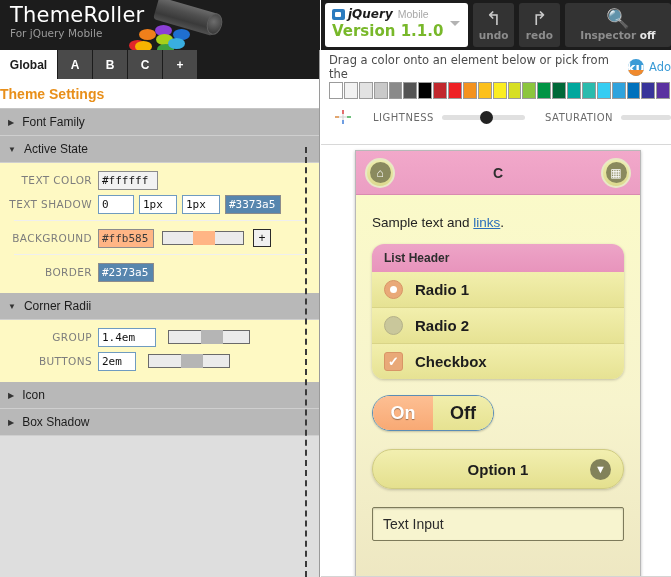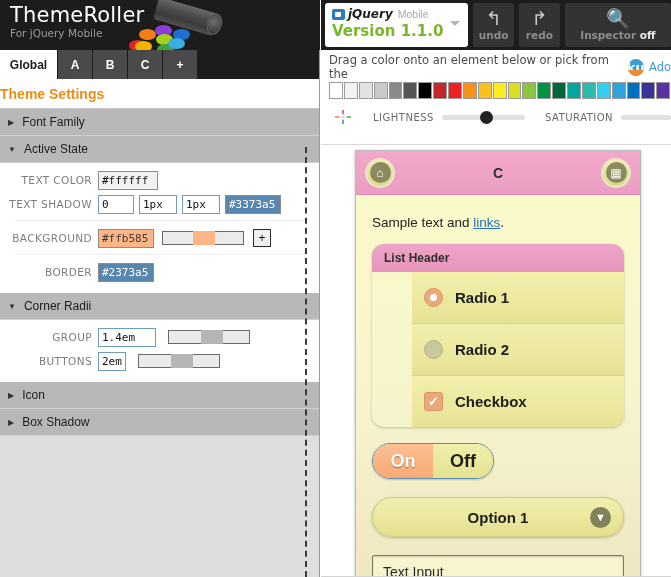--- a/index.html
+++ b/index.html
@@ -75,21 +75,21 @@
   }
 
   .acc-header {
     height: 27px; background: #b8b8b8;
     border-bottom: 1px solid #cfcfcf;
     display: flex; align-items: center;
     font-size: 12px; color: #1c1c1c;
     padding-left: 8px; cursor: pointer;
   }
   .acc-header .tri { margin-right: 8px; font-size: 8px; color: #333; }
-  .acc-body { background: #ffffff; padding: 6px 0 8px 0; }
+  .acc-body { background: #fef9c3; padding: 6px 0 8px 0; }
   .row { display: flex; align-items: center; height: 22px; margin-bottom: 2px; }
   .row-label {
     width: 98px; text-align: right; padding-right: 6px;
     font-size: 10.5px; color: #7d7d7d; letter-spacing: .4px;
     font-family: "DejaVu Sans", sans-serif;
   }
   .tf {
     height: 19px; font-size: 11px; padding: 0 3px;
     border: 1px solid #8c8c8c; background: #f2f2f2;
     font-family: "DejaVu Sans Mono", monospace;
@@ -233,24 +233,24 @@
   #ph-body { padding: 20px 16px 0 16px; }
   #sample-text { font-size: 13.5px; color: #232323; margin-bottom: 14px; }
   #sample-link { color: #2a6ebb; text-decoration: underline; font-weight: normal; }
 
   .listview { border-radius: 12px; overflow: hidden; box-shadow: 0 1px 3px rgba(0,0,0,.22); }
   .list-header {
     background: linear-gradient(to bottom,#eda4c7,#e894bc);
     padding: 7px 12px; font-size: 12px; font-weight: bold; color: #2e2e2e;
   }
   .list-item {
-    display: flex; align-items: center; padding: 16px 12px;
+    display: flex; align-items: center; padding: 8px 12px;
     background: linear-gradient(to bottom,#f2efad,#e6e293);
     border-bottom: 1px solid #d9d487;
-    font-size: 15px; font-weight: bold; color: #1d1d1d; cursor: pointer; margin-left: 40px;
+    font-size: 15px; font-weight: bold; color: #1d1d1d; cursor: pointer;
   }
   .list-item:last-child { border-bottom: 0; }
   .radio {
     width: 19px; height: 19px; border-radius: 50%; margin-right: 12px;
     background: #c9c79b; border: 1px solid #b4b189;
     display: flex; align-items: center; justify-content: center;
   }
   .radio.on { background: #e9a978; border-color: #d89566; }
   .radio.on:after { content:''; width: 7px; height: 7px; border-radius: 50%; background:#fff; }
   .checkbox {
@@ -378,21 +378,21 @@
     <div class="acc-body">
       <div class="row">
         <div class="row-label">GROUP</div>
         <input class="tf white" style="width: 58px;" value="1.4em">
         <div class="slider" style="margin-left:12px;">
           <div class="knob grey" style="left:32px;"></div>
         </div>
       </div>
       <div class="row">
         <div class="row-label">BUTTONS</div>
-        <input class="tf white" style="width: 28px;" value="2em">
+        <input class="tf white" style="width: 38px;" value="2em">
         <div class="slider" style="margin-left:12px;">
           <div class="knob grey" style="left:32px;"></div>
         </div>
       </div>
     </div>
 
     <div class="acc-header">
       <span class="tri">▶</span>
       <span>Icon</span>
     </div>

